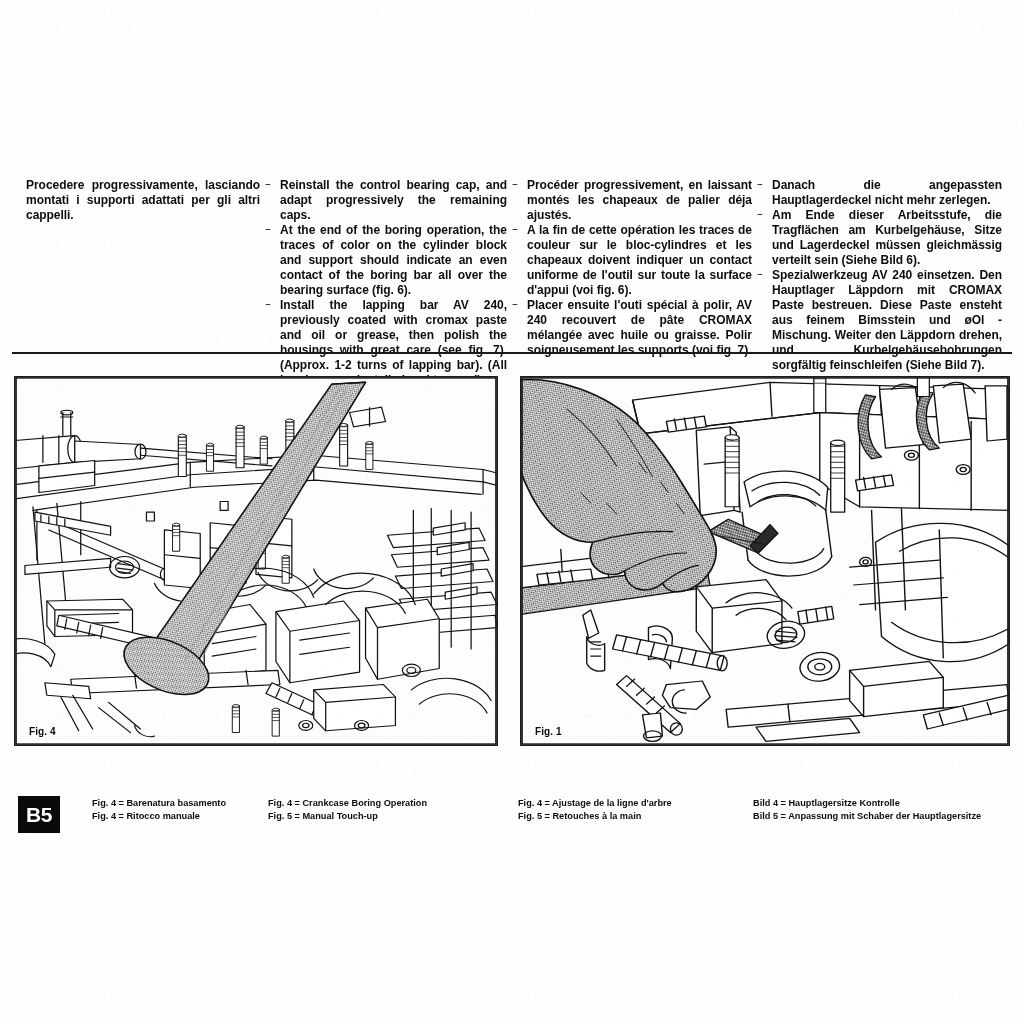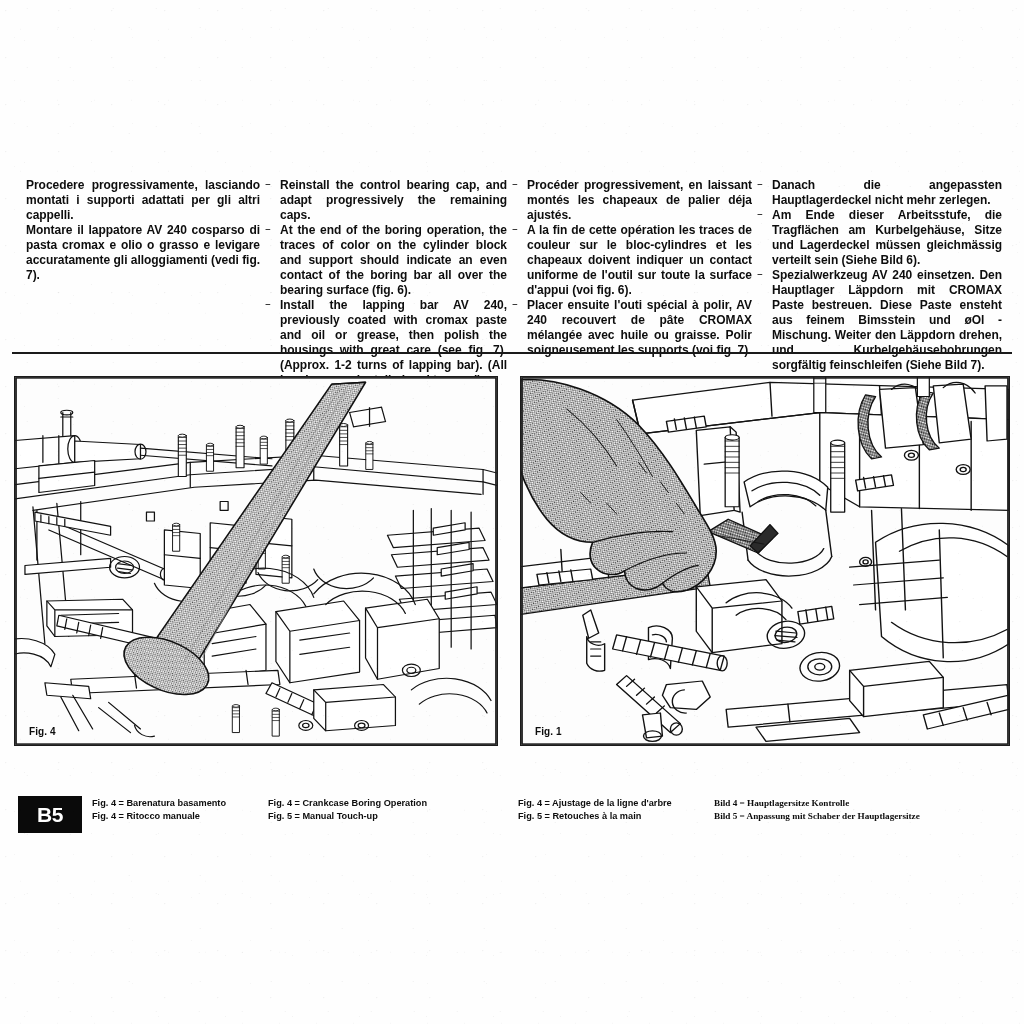--- a/index.html
+++ b/index.html
@@ -137,21 +137,21 @@
     position: absolute;
     left: 18px;
     top: 796px;
     width: 996px;
     height: 38px;
   }
   .badge {
     position: absolute;
     left: 0;
     top: 0;
-    width: 64px;
+    width: 42px;
     height: 37px;
     background: #0a0a0a;
     color: #ffffff;
     font-size: 21px;
     font-weight: 700;
     display: flex;
     align-items: center;
     justify-content: center;
     letter-spacing: -0.5px;
   }
@@ -160,33 +160,32 @@
     top: 1px;
     font-size: 9.2px;
     line-height: 13.2px;
     font-weight: 700;
     color: #0d0d0d;
     white-space: nowrap;
   }
   .cap-it { left: 58px; margin-left: 16px; }
   .cap-en { left: 250px; }
   .cap-fr { left: 500px; }
-  .cap-de { left: 696px; font-family: Liberation Serif, serif; }
+  .cap-de { left: 735px; }
   .cap-line { display: block; }
 </style>
 </head>
 <body>
 
 <div class="page">
 
   <div class="text-block">
 
     <div class="lang-col italian">
       <p>Procedere progressivamente, lasciando montati i supporti adattati per gli altri cappelli.</p>
-      <p>Montare il lappatore AV 240 cosparso di pasta cromax e olio o grasso e levigare accuratamente gli alloggiamenti (vedi fig. 7).</p>
     </div>
 
     <div class="lang-col english">
       <div class="bullet-row">
         <span class="dash">–</span>
         <p>Reinstall the control bearing cap, and adapt progressively the remaining caps.</p>
       </div>
       <div class="bullet-row">
         <span class="dash">–</span>
         <p>At the end of the boring operation, the traces of color on the cylinder block and support should indicate an even contact of the boring bar all over the bearing surface (fig. 6).</p>

